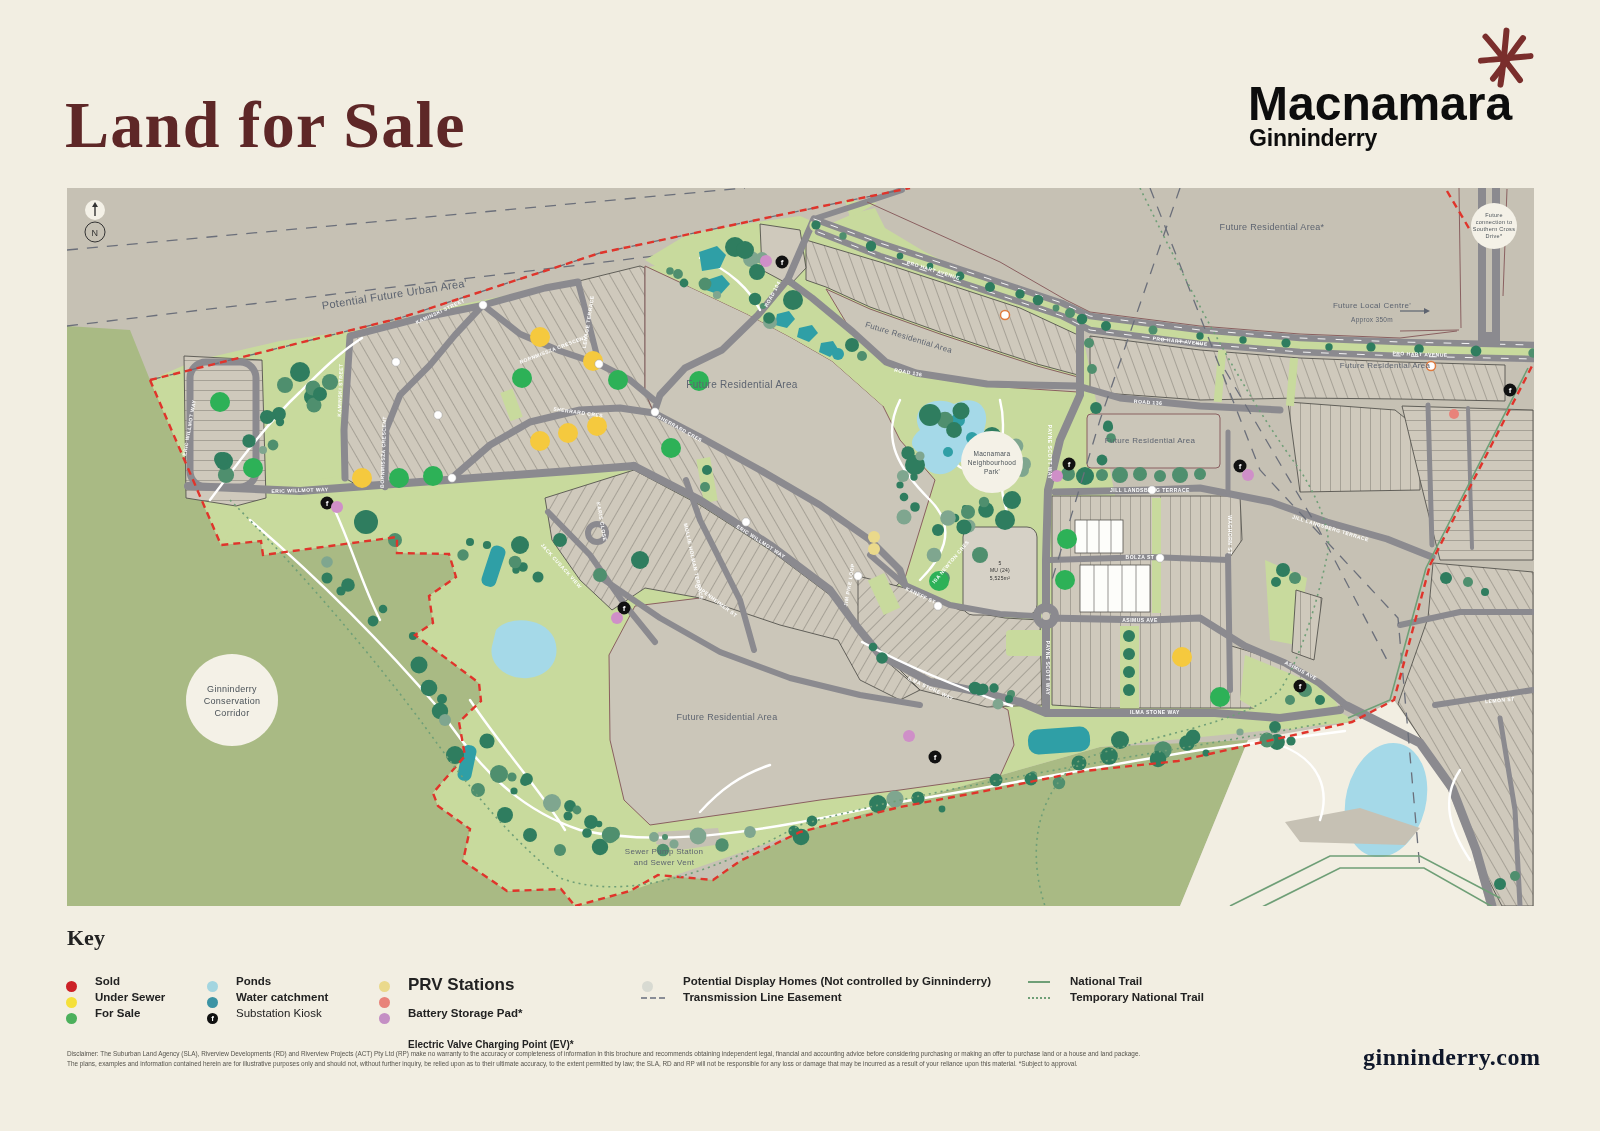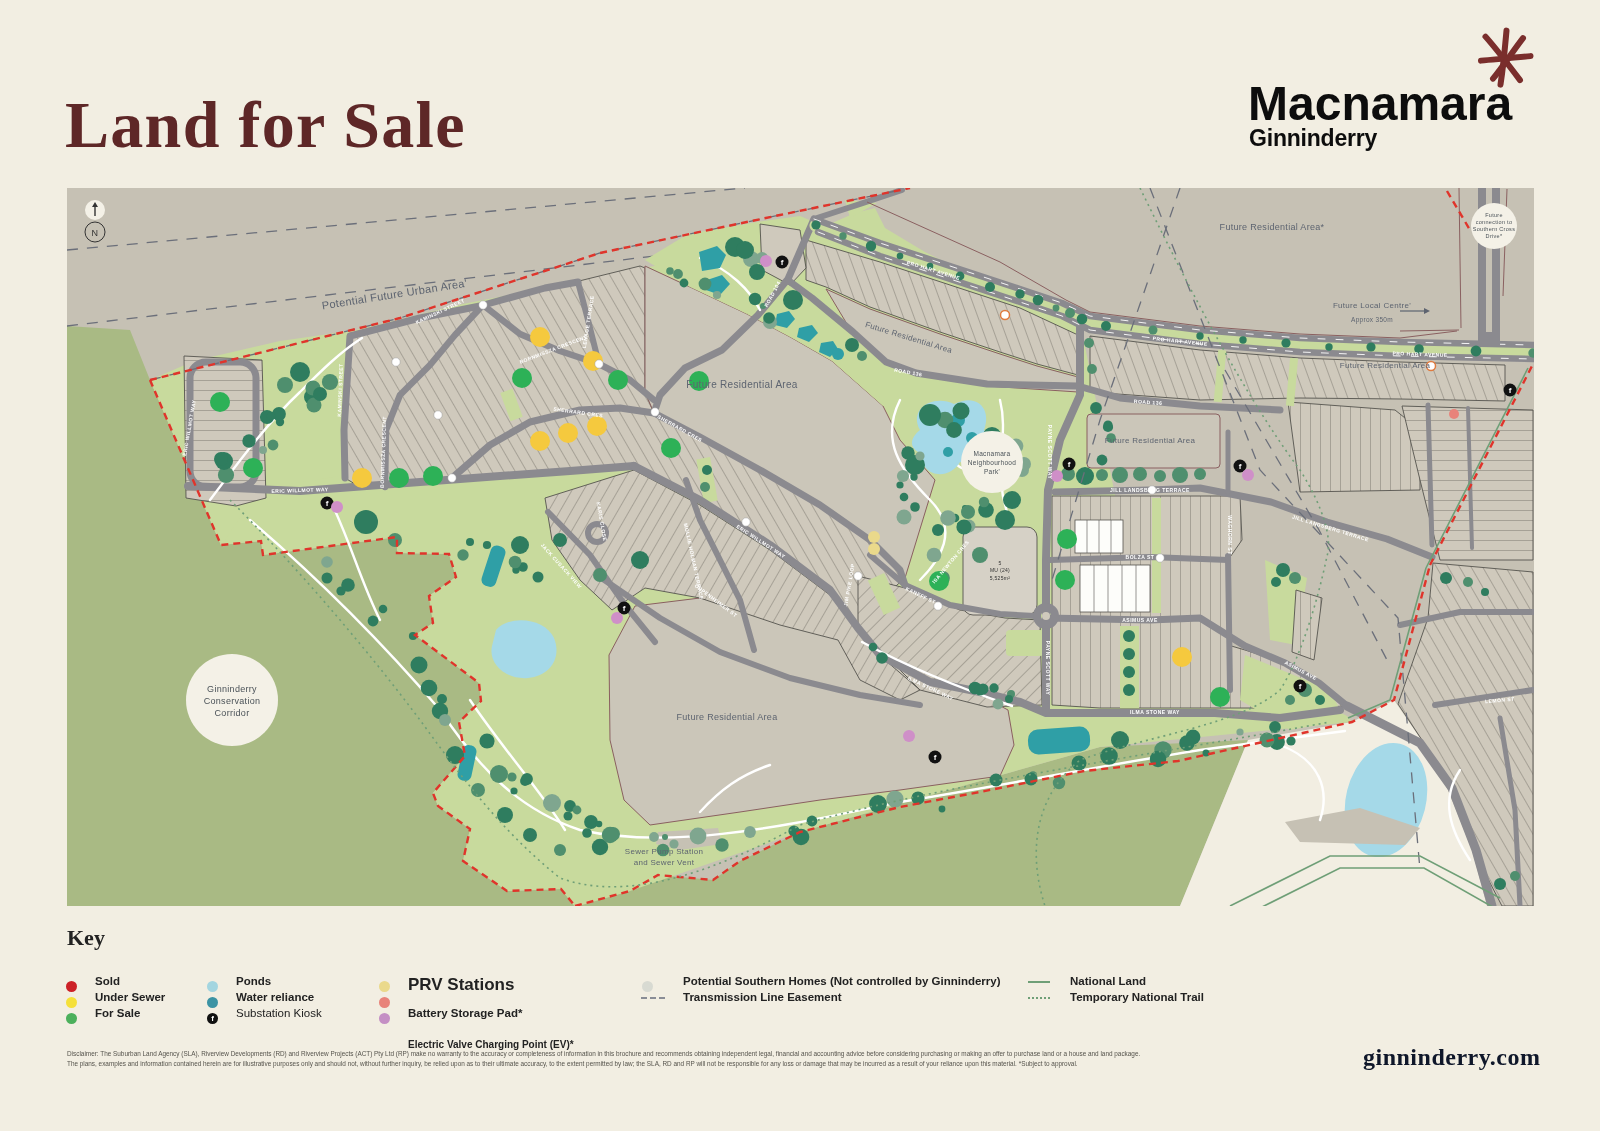--- a/index.html
+++ b/index.html
@@ -532,32 +532,32 @@
 <div class="sans" style="position:absolute;left:0;top:0">
 <div style="position:absolute;left:66px;top:977px"><span style="display:inline-block;width:11px;height:11px;border-radius:50%;background:#cc2127;vertical-align:middle"></span></div>
       <div style="position:absolute;left:95px;top:975px;font-size:11.5px;font-weight:bold;color:#222;white-space:nowrap">Sold</div>
       <div style="position:absolute;left:207px;top:977px"><span style="display:inline-block;width:11px;height:11px;border-radius:50%;background:#a3d5e0;vertical-align:middle"></span></div>
       <div style="position:absolute;left:236px;top:975px;font-size:11.5px;font-weight:bold;color:#222;white-space:nowrap">Ponds</div>
       <div style="position:absolute;left:379px;top:977px"><span style="display:inline-block;width:11px;height:11px;border-radius:50%;background:#ead98b;vertical-align:middle"></span></div>
       <div style="position:absolute;left:408px;top:975px;font-size:17px;font-weight:bold;color:#222;white-space:nowrap">PRV Stations</div>
       <div style="position:absolute;left:66px;top:993px"><span style="display:inline-block;width:11px;height:11px;border-radius:50%;background:#f5e03a;vertical-align:middle"></span></div>
       <div style="position:absolute;left:95px;top:991px;font-size:11.5px;font-weight:bold;color:#222;white-space:nowrap">Under Sewer</div>
       <div style="position:absolute;left:207px;top:993px"><span style="display:inline-block;width:11px;height:11px;border-radius:50%;background:#3c93a4;vertical-align:middle"></span></div>
-      <div style="position:absolute;left:236px;top:991px;font-size:11.5px;font-weight:bold;color:#222;white-space:nowrap">Water reliance</div>
+      <div style="position:absolute;left:236px;top:991px;font-size:11.5px;font-weight:bold;color:#222;white-space:nowrap">Water catchment</div>
       <div style="position:absolute;left:379px;top:993px"><span style="display:inline-block;width:11px;height:11px;border-radius:50%;background:#e8837a;vertical-align:middle"></span></div>
       <div style="position:absolute;left:408px;top:1039px;font-size:10px;font-weight:bold;color:#222;white-space:nowrap">Electric Valve Charging Point (EV)*</div>
       <div style="position:absolute;left:66px;top:1009px"><span style="display:inline-block;width:11px;height:11px;border-radius:50%;background:#4cb05c;vertical-align:middle"></span></div>
       <div style="position:absolute;left:95px;top:1007px;font-size:11.5px;font-weight:bold;color:#222;white-space:nowrap">For Sale</div>
       <div style="position:absolute;left:207px;top:1009px"><span style="display:inline-block;width:11px;height:11px;border-radius:50%;background:#111;color:#fff;font-size:8px;line-height:11px;text-align:center;vertical-align:middle;font-weight:bold">f</span></div>
       <div style="position:absolute;left:236px;top:1007px;font-size:11.5px;font-weight:normal;color:#222;white-space:nowrap">Substation Kiosk</div>
       <div style="position:absolute;left:379px;top:1009px"><span style="display:inline-block;width:11px;height:11px;border-radius:50%;background:#c48fc4;vertical-align:middle"></span></div>
       <div style="position:absolute;left:408px;top:1007px;font-size:11.5px;font-weight:bold;color:#222;white-space:nowrap">Battery Storage Pad*</div>
 <div style="position:absolute;left:642px;top:977px"><span style="display:inline-block;width:11px;height:11px;border-radius:50%;background:#d8dad2;vertical-align:middle"></span></div>
-<div style="position:absolute;left:683px;top:975px;font-size:11.5px;font-weight:bold;color:#222;white-space:nowrap">Potential Southern Homes (Not controlled by Ginninderry)</div>
+<div style="position:absolute;left:683px;top:975px;font-size:11.5px;font-weight:bold;color:#222;white-space:nowrap">Potential Display Homes (Not controlled by Ginninderry)</div>
 <div style="position:absolute;left:641px;top:997px;width:24px;border-top:2.5px dashed #8a8d96"></div>
 <div style="position:absolute;left:683px;top:991px;font-size:11.5px;font-weight:bold;color:#222;white-space:nowrap">Transmission Line Easement</div>
 <div style="position:absolute;left:1028px;top:981px;width:22px;border-top:2px solid #6f9f77"></div>
-<div style="position:absolute;left:1070px;top:975px;font-size:11.5px;font-weight:bold;color:#222;white-space:nowrap">National Land</div>
+<div style="position:absolute;left:1070px;top:975px;font-size:11.5px;font-weight:bold;color:#222;white-space:nowrap">National Trail</div>
 <div style="position:absolute;left:1028px;top:997px;width:22px;border-top:2px dotted #6f9f77"></div>
 <div style="position:absolute;left:1070px;top:991px;font-size:11.5px;font-weight:bold;color:#222;white-space:nowrap">Temporary National Trail</div>
 <div style="position:absolute;left:67px;top:1049px;font-size:6.4px;color:#55534c;line-height:1.5;white-space:nowrap">Disclaimer: The Suburban Land Agency (SLA), Riverview Developments (RD) and Riverview Projects (ACT) Pty Ltd (RP) make no warranty to the accuracy or completeness of information in this brochure and recommends obtaining independent legal, financial and accounting advice before considering purchasing or making an offer to purchase land or a house and land package.<br>The plans, examples and information contained herein are for illustrative purposes only and should not, without further inquiry, be relied upon as to their ultimate accuracy, to the extent permitted by law; the SLA, RD and RP will not be responsible for any loss or damage that may be incurred as a result of your reliance upon this material. *Subject to approval.</div>
 <div class="serif" style="position:absolute;left:1363px;top:1044px;font-size:24px;font-weight:bold;color:#0f172a;letter-spacing:0.5px">ginninderry.com</div>
 </div>
 </div>
 </body></html>

